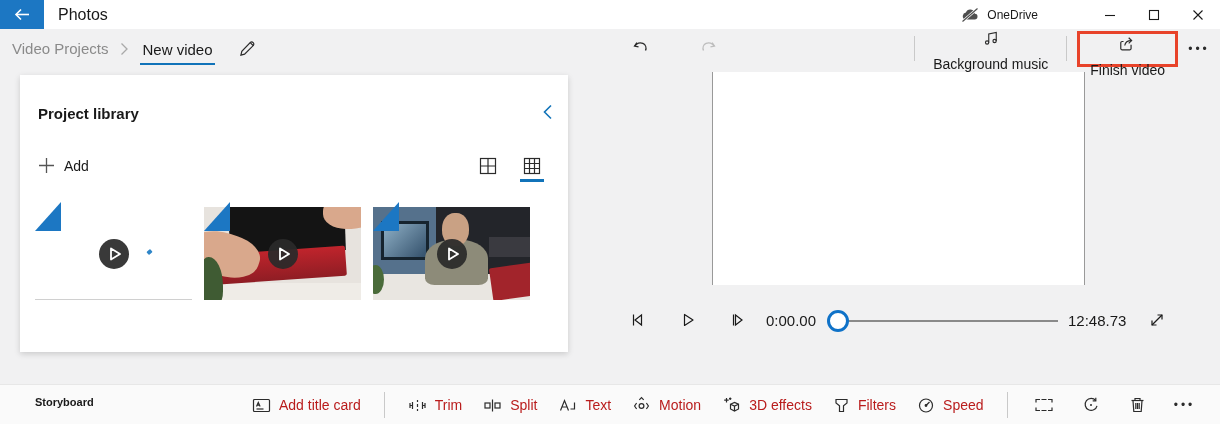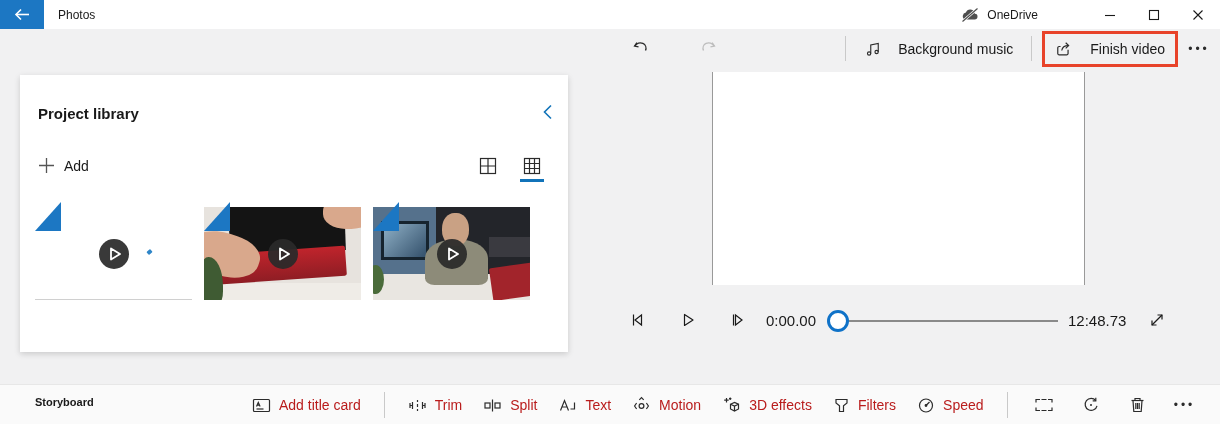--- a/index.html
+++ b/index.html
@@ -2,36 +2,36 @@
 <html><head>
 <meta charset="utf-8">
 <style>
   html,body{margin:0;padding:0;}
   body{font-family:"Liberation Sans",sans-serif;color:#191919;}
   .screen{position:relative;width:1220px;height:424px;background:#f1f1f2;overflow:hidden;}
 
   
   .titlebar{position:absolute;left:0;top:0;width:1220px;height:29px;background:#ffffff;display:flex;align-items:center;}
   .back-btn{width:44px;height:29px;background:#1c77c3;display:flex;align-items:center;justify-content:center;cursor:pointer;flex:0 0 auto;}
-  .app-title{font-size:12px;margin-left:14px;}
+  .app-title{font-size:16px;margin-left:14px;}
   .tb-spacer{flex:1;}
   .onedrive{display:flex;align-items:center;gap:7px;font-size:12px;margin-right:50px;cursor:pointer;}
   .winbtn{width:44px;height:29px;display:flex;align-items:center;justify-content:center;cursor:pointer;}
 
   
   .commandbar{position:absolute;left:0;top:29px;width:1220px;height:39px;}
   .breadcrumb{position:absolute;left:12px;top:0;height:39px;display:flex;align-items:center;gap:11px;}
   .crumb-parent{font-size:15px;color:#8a8a8a;cursor:pointer;}
   .crumb-current{font-size:15px;color:#191919;padding:8px 2px 5px;border-bottom:2px solid #1173b9;cursor:pointer;}
   .rename-btn{margin-left:12px;display:flex;align-items:center;cursor:pointer;}
   .undo-btn{position:absolute;left:622px;top:0;width:36px;height:39px;display:flex;align-items:center;justify-content:center;cursor:pointer;color:#2b2b2b;}
   .redo-btn{position:absolute;left:690px;top:0;width:36px;height:39px;display:flex;align-items:center;justify-content:center;cursor:pointer;color:#bdbdbd;}
   .cb-right{position:absolute;right:0;top:0;height:39px;display:flex;align-items:center;}
   .vdiv{width:1px;height:25px;background:#c9c9c9;margin:0 4px;}
-  .cb-btn{display:flex;align-items:center;gap:16px;font-size:14px;padding:0 14px;height:39px;cursor:pointer;white-space:nowrap;}
+  .cb-btn{display:flex;align-items:center;gap:9px;font-size:14px;padding:0 14px;height:39px;cursor:pointer;white-space:nowrap;flex-direction:column;}
   .red-annotation{border:3px solid #e8432a;height:36px;box-sizing:border-box;display:flex;align-items:center;margin-left:6px;}
   .red-annotation .cb-btn{height:30px;padding:0 10px;}
   .more-btn{width:42px;height:39px;display:flex;align-items:center;justify-content:center;font-size:12px;letter-spacing:3px;cursor:pointer;color:#2b2b2b;}
 
   
   .library-panel{position:absolute;left:20px;top:75px;width:548px;height:277px;background:#ffffff;box-shadow:0 2px 6px rgba(0,0,0,.16);}
   .lib-title{position:absolute;left:18px;top:30px;font-size:15px;font-weight:700;}
   .collapse-btn{position:absolute;right:14px;top:28px;cursor:pointer;}
   .add-btn{position:absolute;left:18px;top:82px;display:flex;align-items:center;gap:9px;font-size:14px;cursor:pointer;color:#191919;}
   .view-toggles{position:absolute;right:24px;top:80px;display:flex;gap:20px;}
@@ -128,20 +128,37 @@
     <div class="winbtn">
       <span>
           <svg width="12" height="12" viewBox="0 0 12 12" stroke="#1a1a1a" stroke-width="1.1">
             <path d="M1.5 1.5 L10.5 10.5 M10.5 1.5 L1.5 10.5"></path>
           </svg>
         </span>
     </div>
   </div>
 
   <div class="commandbar">
+    <div class="breadcrumb">
+      <span class="crumb-parent">Video Projects</span>
+      <span>
+        <svg width="10" height="14" viewBox="0 0 10 14" fill="none" stroke="#a9a9a9" stroke-width="1.3">
+            <path d="M2.5 1.5 L8 7 L2.5 12.5"></path>
+          </svg>
+      </span>
+      <span class="crumb-current">New video</span>
+      <span class="rename-btn">
+        <span>
+          <svg width="19" height="19" viewBox="0 0 19 19" fill="none" stroke="#2b2b2b" stroke-width="1.2">
+              <path d="M12.2 3.6 L15.2 6.6 L6.6 15.2 L2.9 16.1 L3.8 12.4 Z"></path>
+              <path d="M12.2 3.6 a2.1 2.1 0 0 1 3 3"></path>
+            </svg>
+        </span>
+      </span>
+    </div>
 
     <div class="undo-btn">
       <span>
         <svg width="19" height="19" viewBox="0 0 24 24" fill="none" stroke="currentColor" stroke-width="1.7">
             <path d="M7.5 4.5 L4.5 9 L9.5 10"></path>
             <path d="M5 8.8 C7 5.2 11.5 4 15 5.6 C18.4 7.2 19.8 11 18.3 14.6"></path>
           </svg>
       </span>
     </div>
     <div class="redo-btn">

